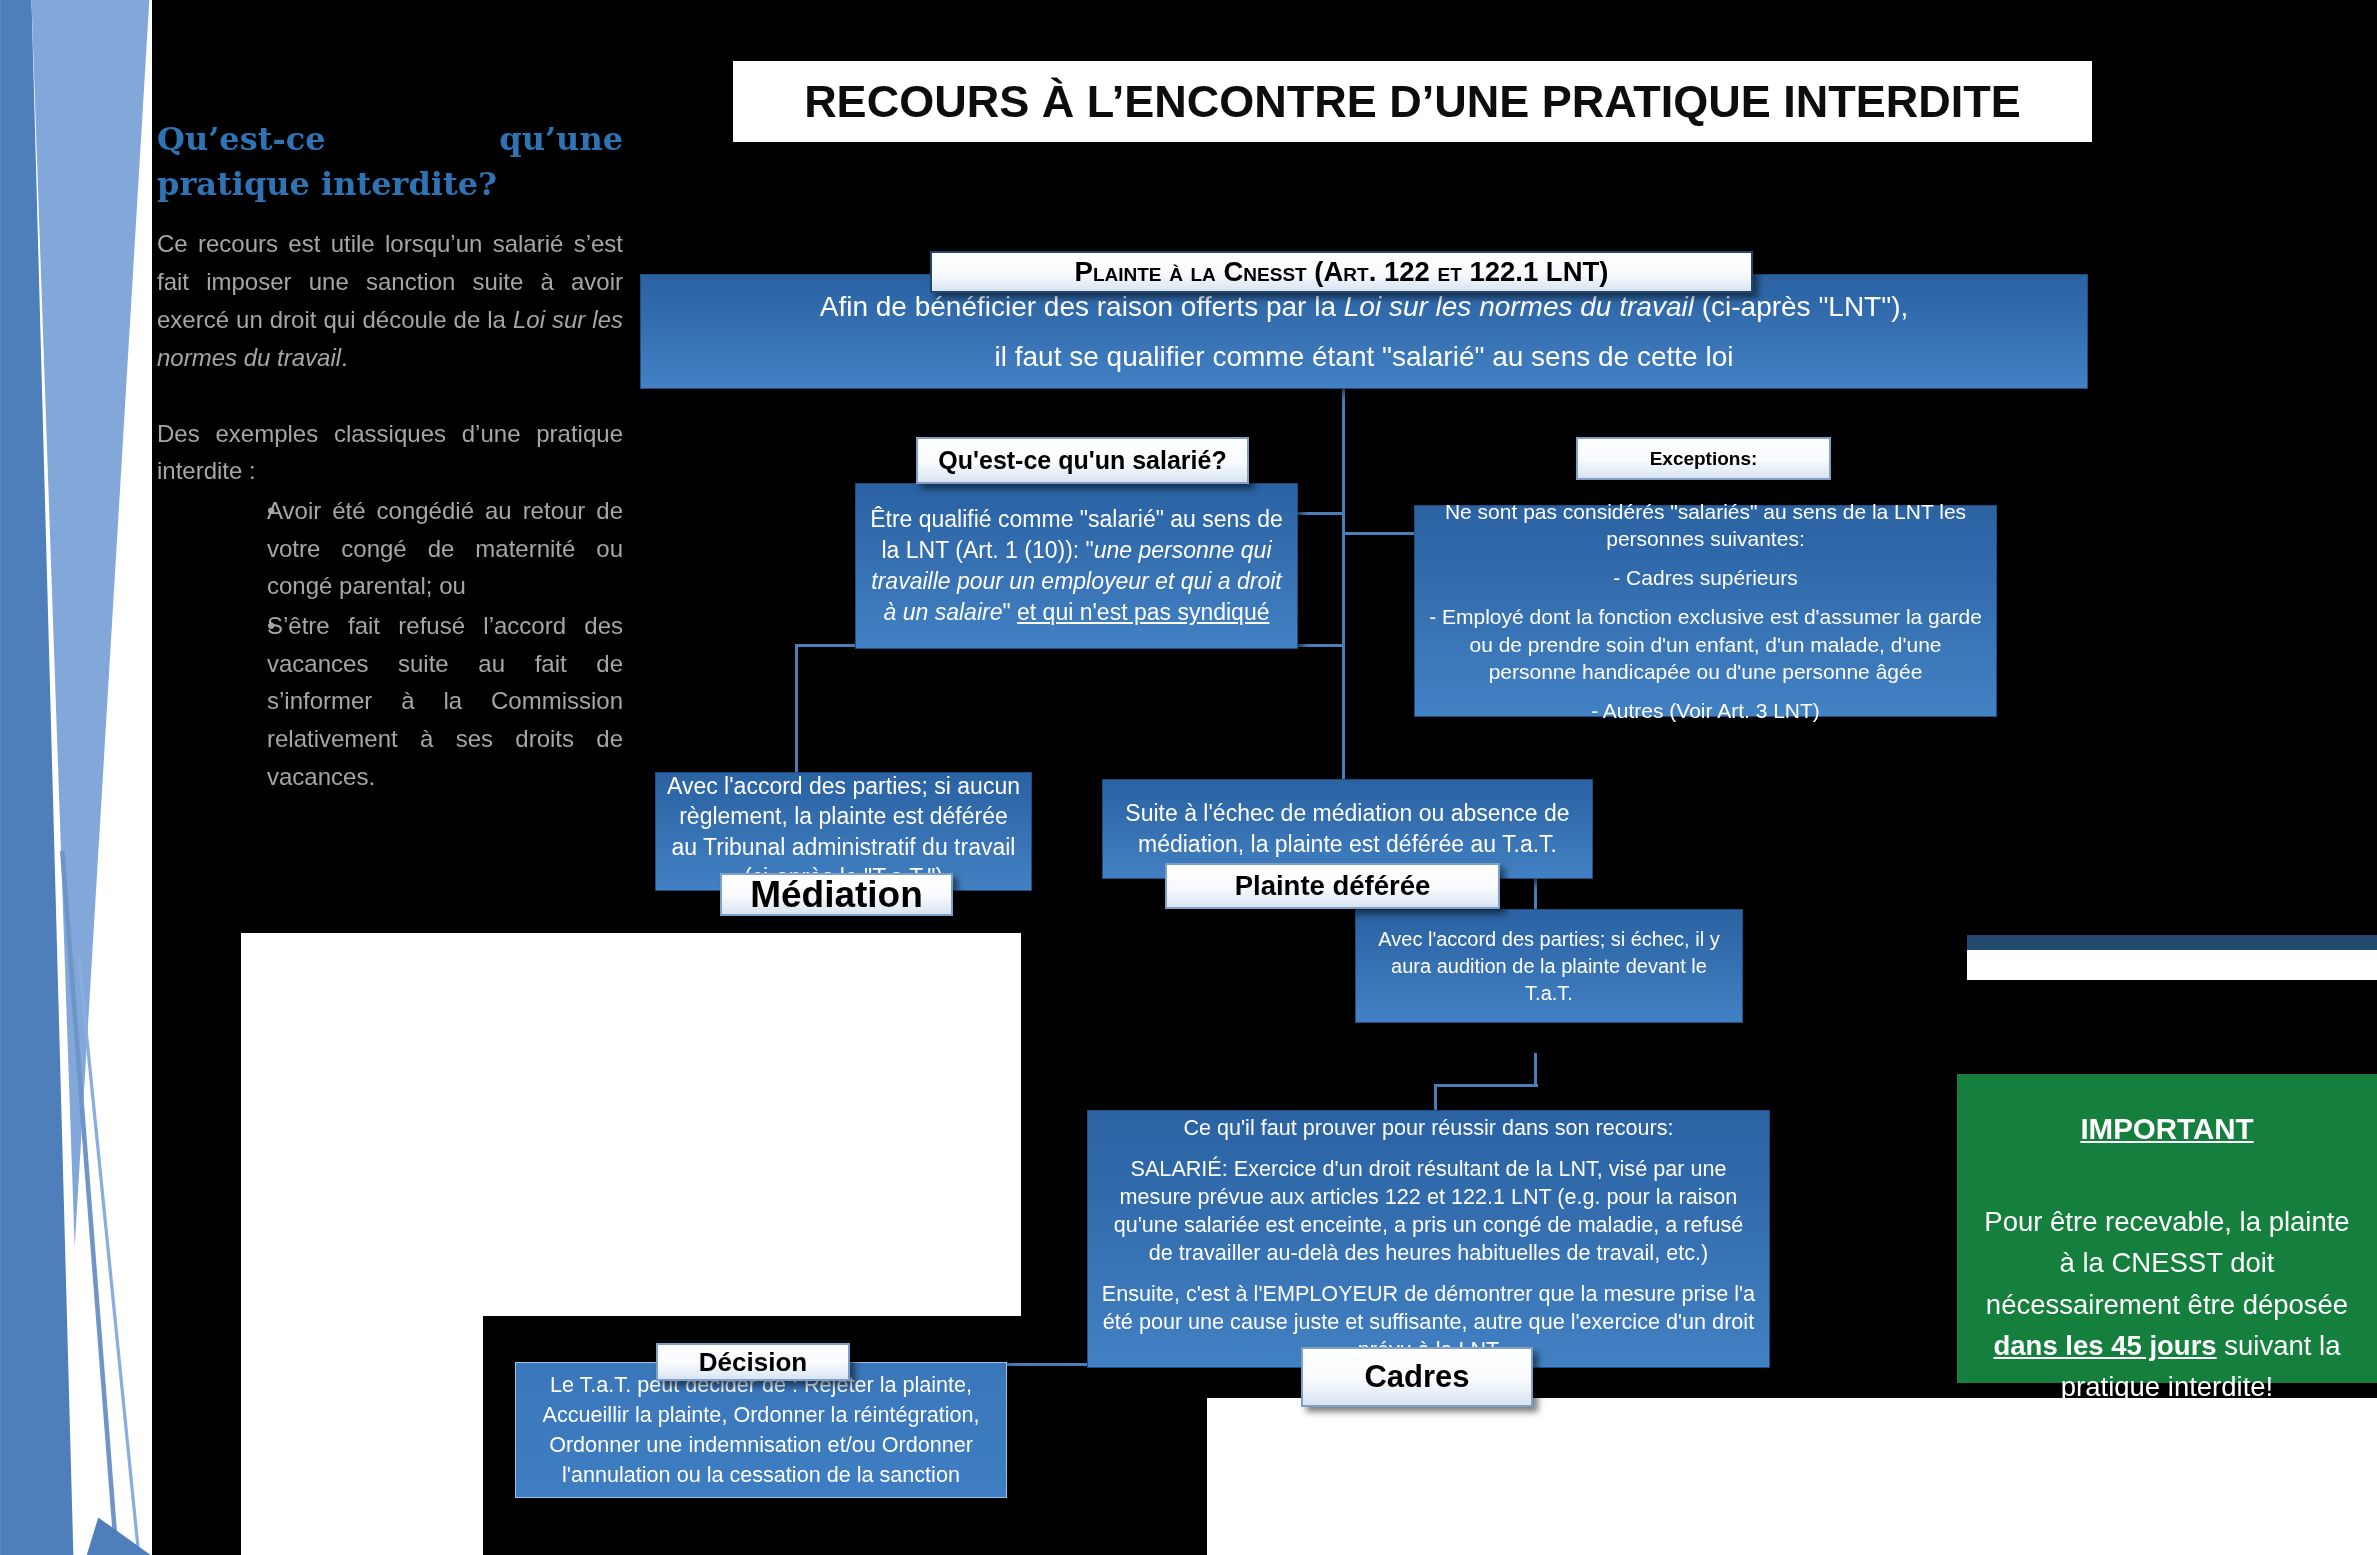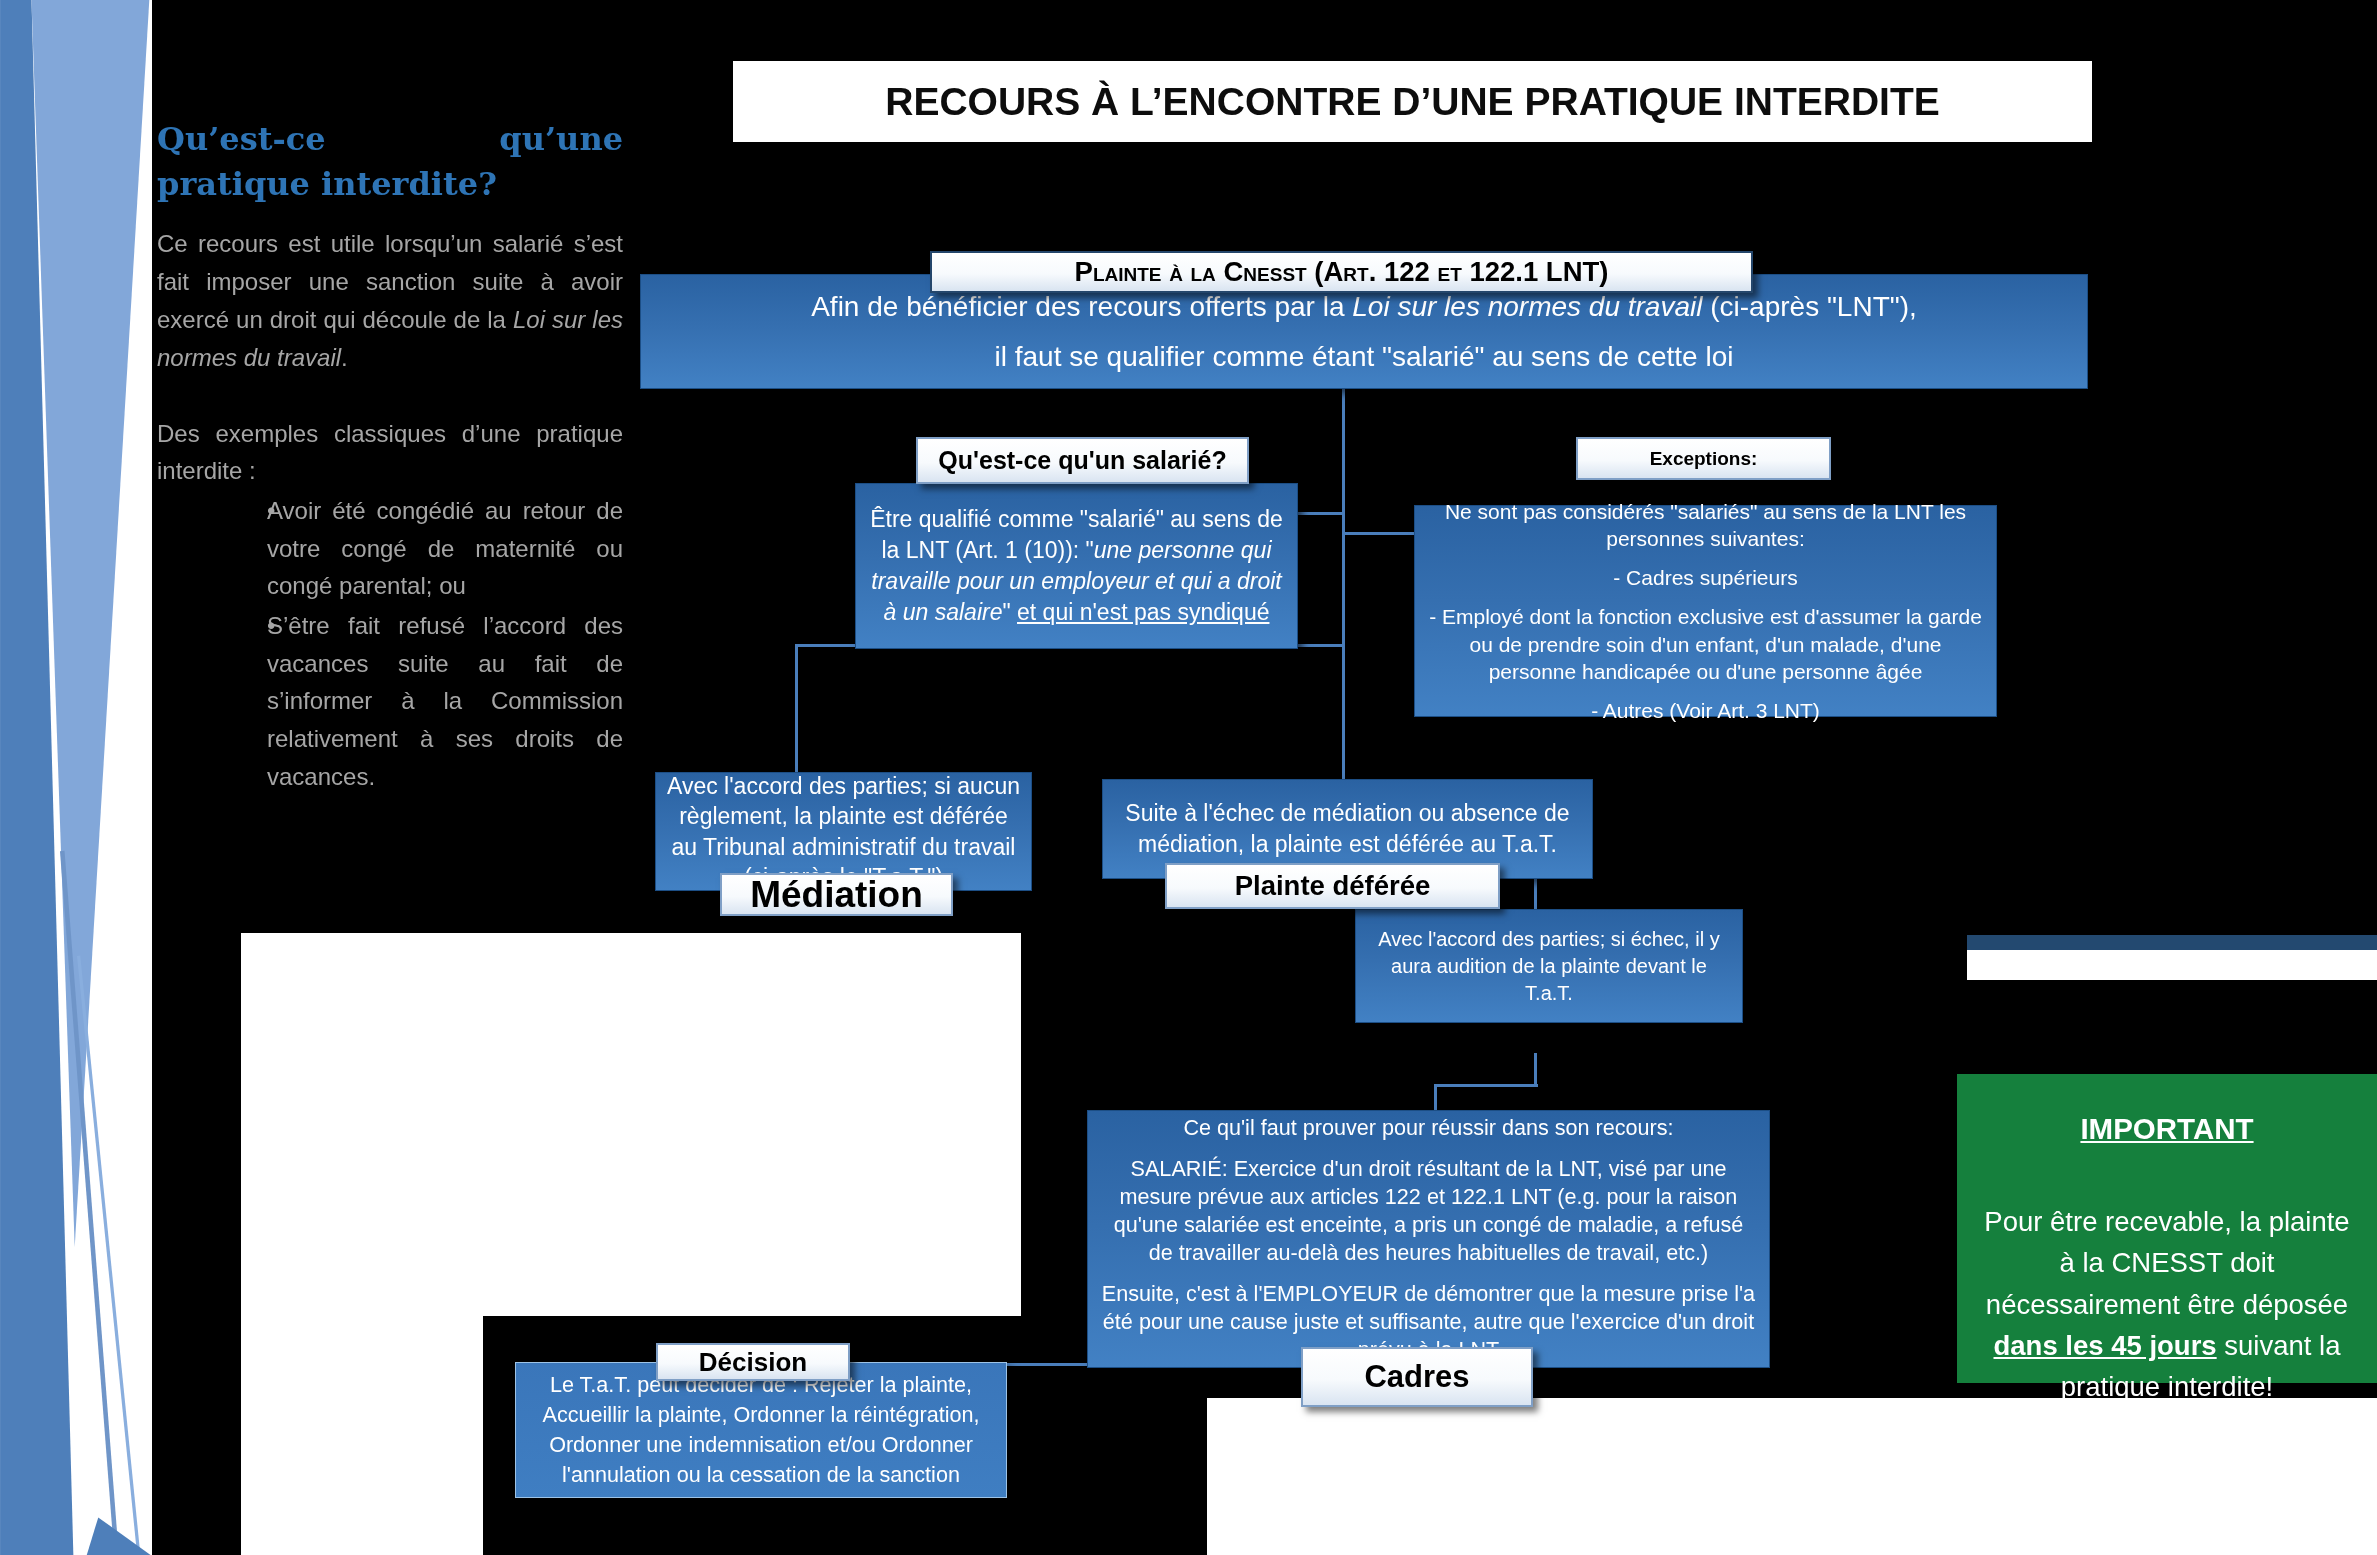--- a/index.html
+++ b/index.html
@@ -29,21 +29,21 @@
   .bullet-text { flex:1; font-size:24px; line-height:1.58; text-align:justify; }
   .it { font-style:italic; }
   .ul { text-decoration:underline; }
   .b  { font-weight:bold; }
 
   
   #title-box {
     left:733px; top:61px; width:1359px; height:81px;
     background:#ffffff; display:flex; align-items:center; justify-content:center;
   }
-  #title-box span { color:#0d0d0d; font-weight:bold; font-size:39px; letter-spacing:0px; }
+  #title-box span { color:#0d0d0d; font-weight:bold; font-size:45px; letter-spacing:0px; }
 
   
   .node {
     position:absolute;
     background:linear-gradient(180deg,#2a62a2 0%, #356fb0 45%, #4281c4 100%);
     border:1.3px solid #1c4e85;
     color:#ffffff; text-align:center;
     display:flex; flex-direction:column; justify-content:center;
     box-shadow:4.6px 4.6px 7.2px rgba(0,0,0,0.55);
   }
@@ -137,21 +137,21 @@
   <div class="conn" style="left:795px; top:644px;  width:550px; height:3.3px;"></div>
   <div class="conn" style="left:795px; top:644px;  width:3.3px;   height:129px;"></div>
   <div class="conn" style="left:1534px; top:879px; width:3.3px;   height:41px;"></div>
   <div class="conn" style="left:1534px; top:1053px; width:3.3px;   height:34px;"></div>
   <div class="conn" style="left:1434px; top:1084px; width:104px; height:3.3px;"></div>
   <div class="conn" style="left:1434px; top:1084px; width:3.3px;   height:29px;"></div>
   <div class="conn" style="left:1007px; top:1363px; width:81px; height:3.3px;"></div>
 
   <div class="label" id="plainte-label">Plainte à la Cnesst (Art. 122 et 122.1 LNT)</div>
   <div class="node" id="intro-box">
-    <div><span>Afin de bénéficier des recours offerts par la </span><span class="it">Loi sur les normes du travail</span><span> (ci-après "LNT"),</span></div>
+    <div><span>Afin de bénéficier des raison offerts par la </span><span class="it">Loi sur les normes du travail</span><span> (ci-après "LNT"),</span></div>
     <div>il faut se qualifier comme étant "salarié" au sens de cette loi</div>
   </div>
 
   <div class="label" id="salarie-label">Qu'est-ce qu'un salarié?</div>
   <div class="node" id="salarie-box">
     <div><span>Être qualifié comme "salarié" au sens de la LNT (Art. 1 (10)): "</span><span class="it">une personne qui travaille pour un employeur et qui a droit à un salaire</span><span>" </span><span class="ul">et qui n'est pas syndiqué</span></div>
   </div>
 
   <div class="label" id="exceptions-label">Exceptions:</div>
   <div class="node" id="exceptions-box">

